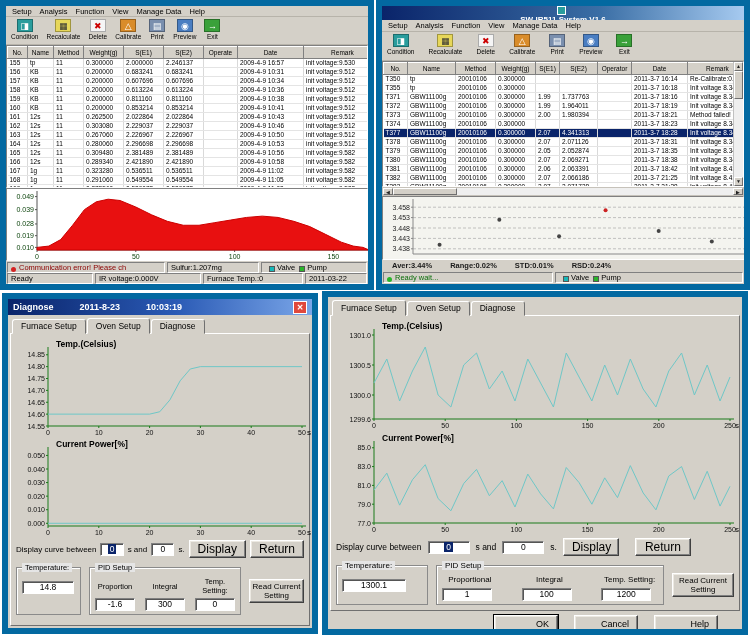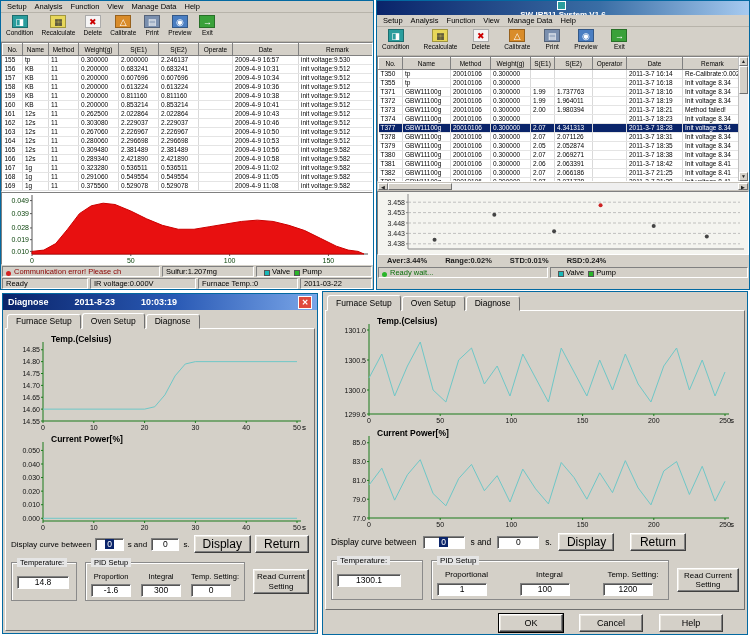--- a/index.html
+++ b/index.html
@@ -1,20 +1,20 @@
 <!DOCTYPE html>
 <html><head>
 <meta charset="utf-8">
 <style>
   * { margin:0; padding:0; box-sizing:border-box; }
   html,body { background:#ffffff; }
   body { font-family:"Liberation Sans", sans-serif; color:#000; }
   .screen { position:relative; width:750px; height:637px; background:#ffffff; overflow:hidden; }
 
-  .quad { position:absolute; background:#d4d0c8; border:1px solid #0369a1; display:flex; flex-direction:column; overflow:hidden; }
+  .quad { position:absolute; background:#d4d0c8; border:6px solid #0369a1; display:flex; flex-direction:column; overflow:hidden; }
 
   
   .menubar { height:12px; display:flex; align-items:center; font-size:7.5px; background:#d4d0c8; border-bottom:1px solid #b7b3aa; padding-left:2px; }
   .menubar span { padding:0 4px; white-space:nowrap; }
   .toolbar { height:29px; display:flex; align-items:flex-start; gap:4px; padding:1px 3px; background:#d4d0c8; border-bottom:1px solid #b7b3aa; }
   .tbtn { display:flex; flex-direction:column; align-items:center; padding:1px 2px; }
   .ticon { width:16px; height:13px; font-size:9px; line-height:12px; text-align:center; border:1px solid rgba(0,0,0,.3); color:#fff; }
   .ticon-condition { background:#2a9d9d; }
   .ticon-recalculate { background:#e7d75a; color:#333; }
   .ticon-delete { background:#f5f5f5; color:#c00; }
@@ -76,21 +76,21 @@
   
   .ctrlrow { display:flex; align-items:center; gap:4px; font-size:8px; padding:3px 2px; white-space:nowrap; }
   .field { display:inline-block; background:#fff; border:1px solid; border-color:#808080 #fff #fff #808080; box-shadow:inset 1px 1px 0 #555; width:34px; height:13px; font-size:8.5px; line-height:11px; text-align:center; overflow:hidden; }
   .field .sel { background:#0a246a; color:#fff; padding:0 2px; }
   .btn { background:#d4d0c8; border:1px solid; border-color:#fff #404040 #404040 #fff; box-shadow:inset -1px -1px 0 #808080, inset 1px 1px 0 #ece9e2; font-size:12px; padding:1px 8px; font-family:inherit; color:#000; text-align:center; }
   .pidrow { display:flex; gap:8px; align-items:stretch; padding:6px 2px 2px; }
   .groupbox { border:1px solid #8a8a8a; position:relative; padding:9px 5px 3px; box-shadow:inset 1px 1px 0 #fff; }
   .gb-title { position:absolute; top:-5px; left:5px; background:#e5e5e5; padding:0 3px; font-size:7.5px; white-space:nowrap; }
   .pidgrid { display:grid; grid-template-columns:repeat(3,auto); gap:3px 10px; font-size:7.5px; text-align:center; align-items:center; }
   .dlgbtns { display:flex; justify-content:flex-end; gap:16px; padding:4px 22px 0 0; }
-  .dlgbtns .btn { width:64px; height:18px; font-size:9px; }
+  .dlgbtns .btn { width:64px; height:18px; font-size:9px;text-align:right; }
   .okbtn { outline:1px solid #000; outline-offset:0; }
   .readbtn { width:56px; white-space:normal; line-height:1.15; font-size:8px; align-self:center; padding:2px 2px; }
 </style>
 </head>
 <body>
 
 <div class="screen">
 
   <section class="quad" style="left:0;top:0;width:374px;height:290px">
     <div class="menubar">

